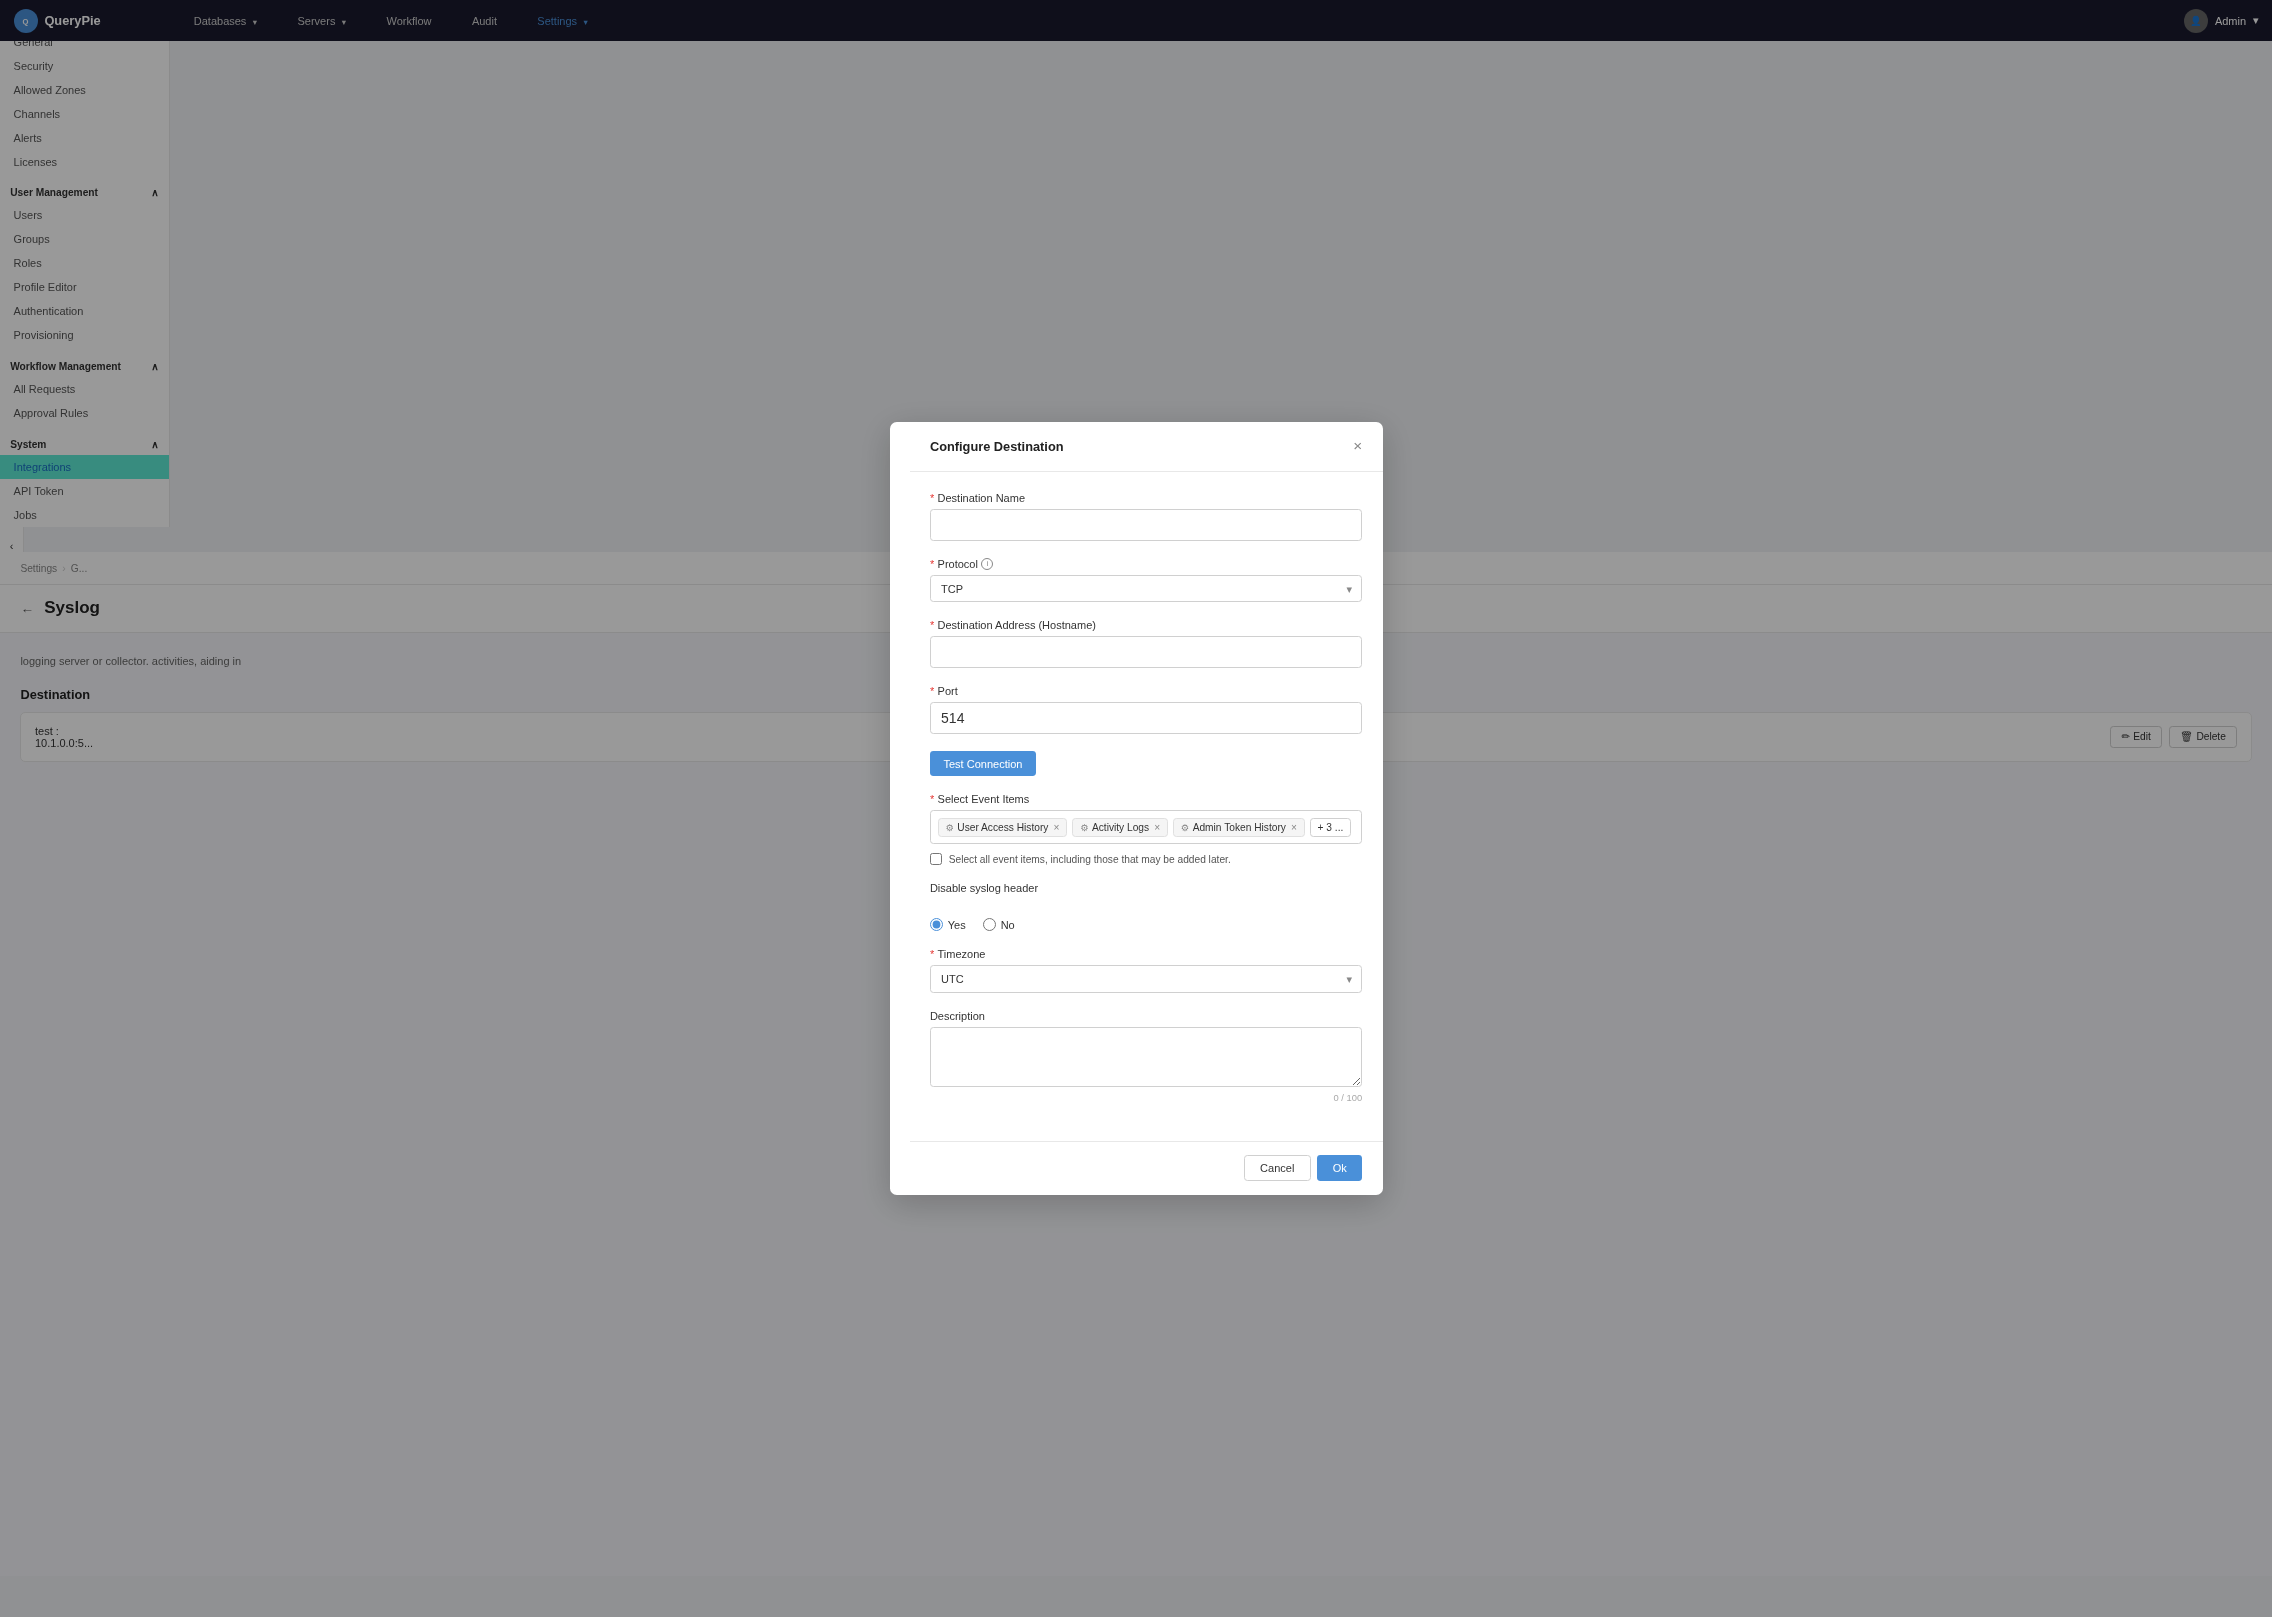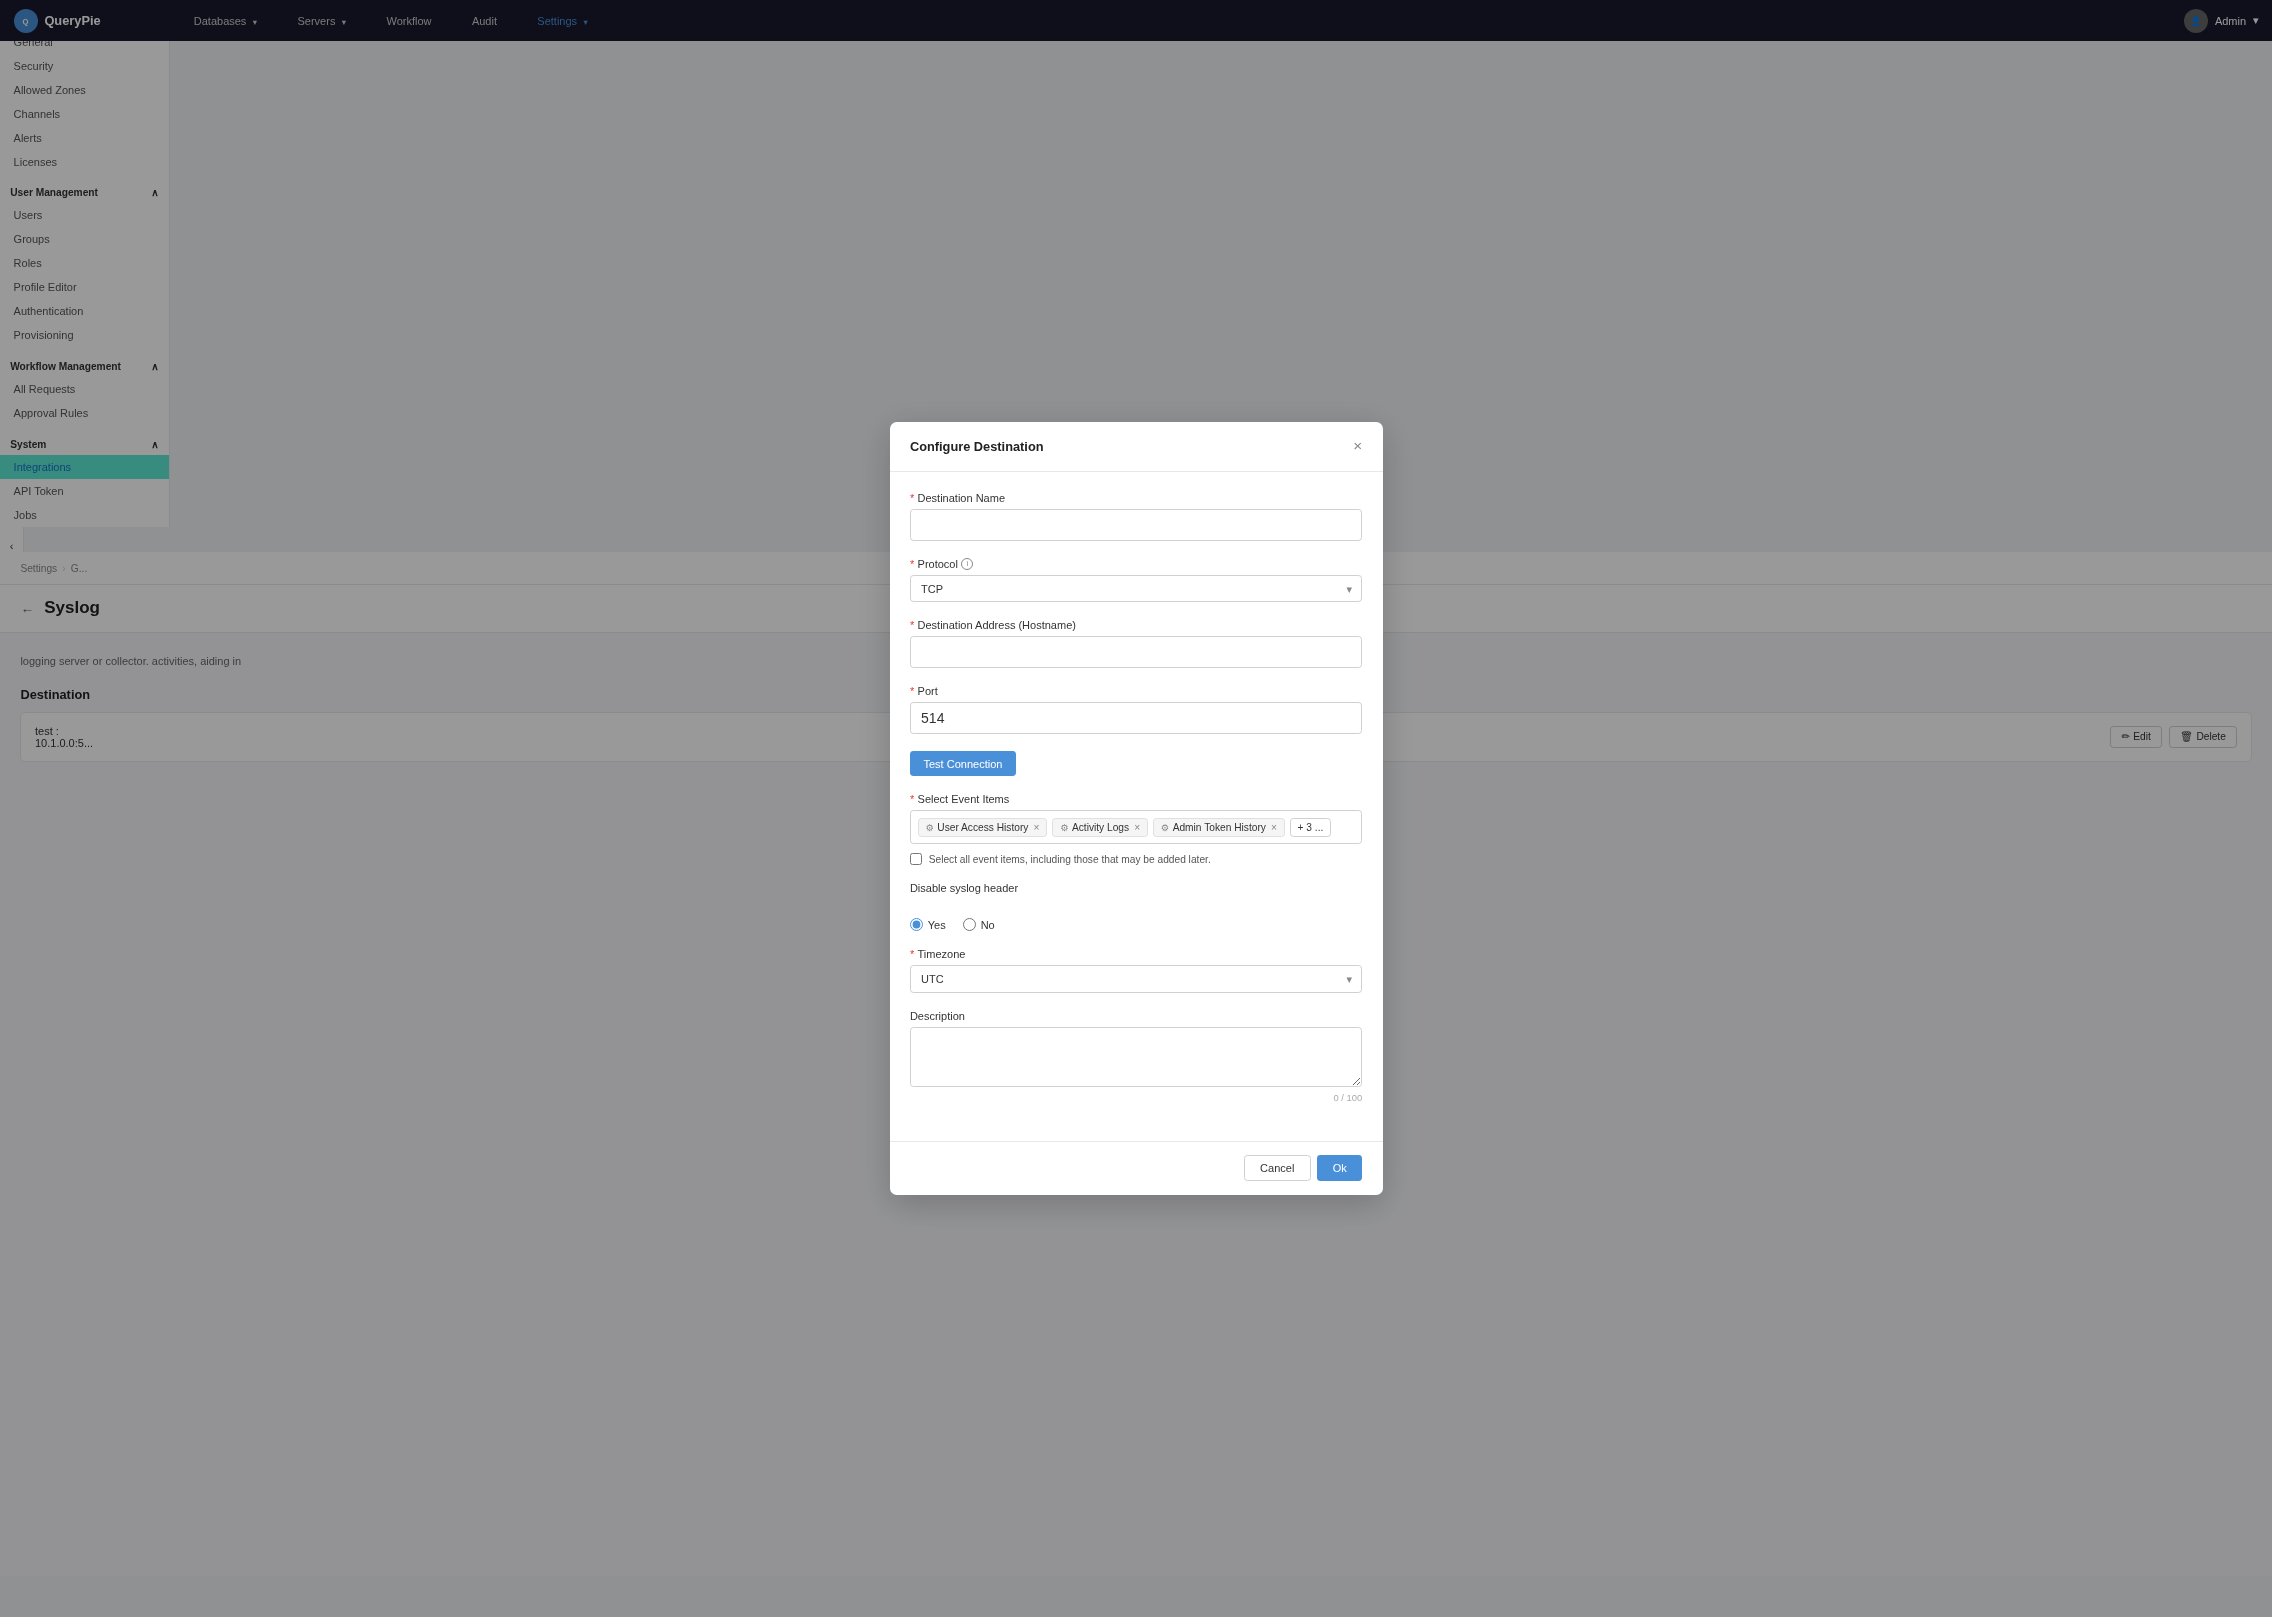--- a/index.html
+++ b/index.html
@@ -54,21 +54,21 @@
     .dest-info { flex: 1; font-size: 11px; color: #333; }
     .dest-actions { display: flex; gap: 6.8px; }
     .btn-edit, .btn-delete { padding: 4.3px 10.2px; border-radius: 3.4px; font-size: 10.2px; cursor: pointer; display: flex; align-items: center; gap: 3.4px; }
     .btn-edit { background: #fff; border: 0.9px solid #d0d0d0; color: #333; }
     .btn-delete { background: #fff; border: 0.9px solid #d0d0d0; color: #333; }
 
     
     .overlay { position: fixed; top: 0; left: 0; right: 0; bottom: 0; background: rgba(0,0,0,0.4); z-index: 200; display: flex; align-items: center; justify-content: center; }
 
     
-    .modal { background: #fff; border-radius: 6.8px; width: 493px; max-height: 90vh; overflow-y: auto; box-shadow: 0 8.5px 34px rgba(0,0,0,0.2); }
+    .modal { background: #fff; border-radius: 6.8px; width: 493px; max-height: 90vh; overflow-y: auto; box-shadow: 0 8.5px 34px rgba(0,0,0,0.2); padding-left: 20px; }
     .modal-header { display: flex; align-items: center; justify-content: space-between; padding: 15.3px 20.4px; border-bottom: 0.9px solid #e8e8e8; }
     .modal-title { font-size: 12.8px; font-weight: 600; color: #222; }
     .modal-close { cursor: pointer; color: #888; font-size: 15.3px; background: none; border: none; }
     .modal-body { padding: 20.4px; }
 
     .form-group { margin-bottom: 17px; }
     .form-label { font-size: 11px; font-weight: 500; color: #333; margin-bottom: 5.1px; display: flex; align-items: center; gap: 3.4px; }
     .required-star { color: #e53935; }
     .form-input { width: 100%; padding: 6.8px 10.2px; border: 0.9px solid #d0d0d0; border-radius: 3.4px; font-size: 14px; color: #333; outline: none; }
     .form-select { width: 100%; padding: 6.8px 10.2px; border: 0.9px solid #d0d0d0; border-radius: 3.4px; font-size: 11px; color: #333; background: #fff; appearance: none; cursor: pointer; outline: none; }

